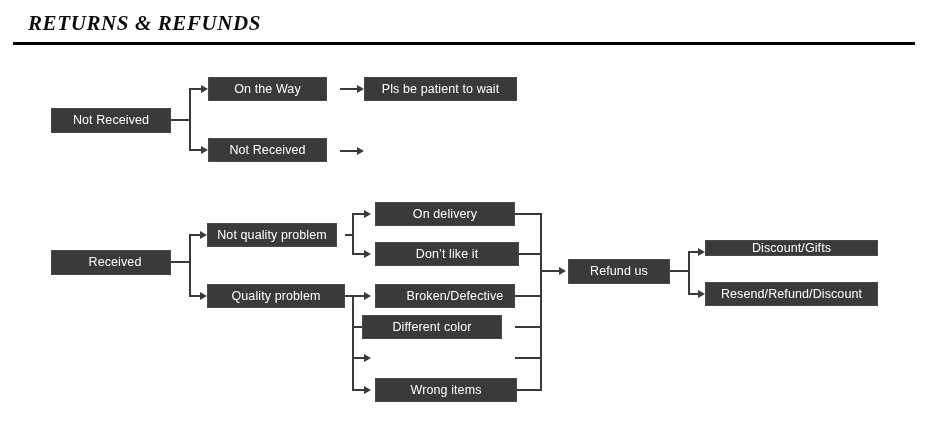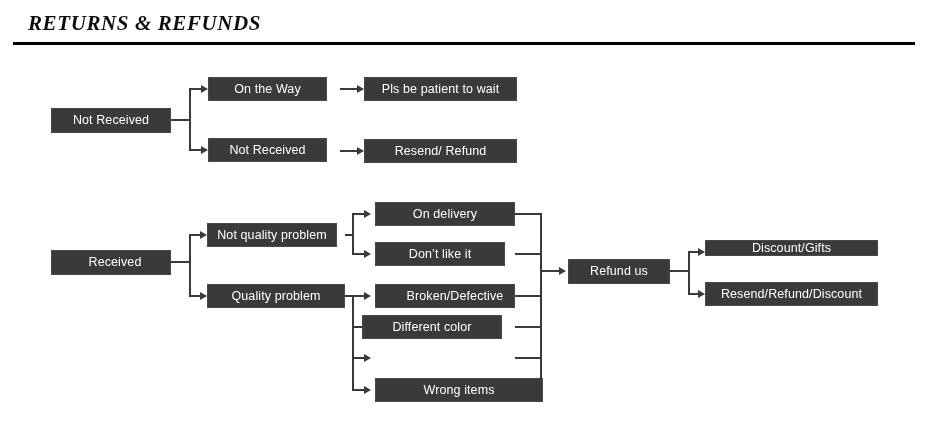--- a/index.html
+++ b/index.html
@@ -84,21 +84,20 @@
 
   <div class="node" style="left:208px;top:138px;width:119px;height:24px;">Not Received</div>
 
   <div class="ln h" style="left:340px;top:88px;width:20px;"></div>
   <div class="arrow" style="left:357px;top:84.5px;"></div>
 
   <div class="ln h" style="left:340px;top:150px;width:20px;"></div>
   <div class="arrow" style="left:357px;top:146.5px;"></div>
 
   <div class="node" style="left:364px;top:77px;width:153px;height:24px;">Pls be patient to wait</div>
-  <div class="node" style="left:364px;top:139px;width:153px;height:24px;">Resend/ Refund</div>
 
   <div class="node" style="left:51px;top:250px;width:120px;height:25px;padding-left:8px;">Received</div>
 
   <div class="ln h" style="left:171px;top:261px;width:20px;"></div>
   <div class="ln v" style="left:189px;top:234px;height:62px;"></div>
   <div class="ln h" style="left:189px;top:234px;width:13px;"></div>
   <div class="arrow" style="left:200px;top:230.5px;"></div>
   <div class="ln h" style="left:189px;top:295px;width:13px;"></div>
   <div class="arrow" style="left:200px;top:291.5px;"></div>
 
@@ -117,24 +116,24 @@
   <div class="ln h" style="left:352px;top:295px;width:14px;"></div>
   <div class="arrow" style="left:364px;top:291.5px;"></div>
   <div class="ln h" style="left:352px;top:326px;width:14px;"></div>
   <div class="arrow" style="left:364px;top:322.5px;"></div>
   <div class="ln h" style="left:352px;top:357px;width:14px;"></div>
   <div class="arrow" style="left:364px;top:353.5px;"></div>
   <div class="ln h" style="left:352px;top:389px;width:14px;"></div>
   <div class="arrow" style="left:364px;top:385.5px;"></div>
 
   <div class="node" style="left:375px;top:202px;width:140px;height:24px;">On delivery</div>
-  <div class="node" style="left:375px;top:242px;width:130px;height:24px;">Don’t like it</div>
+  <div class="node" style="left:375px;top:242px;width:144px;height:24px;">Don’t like it</div>
   <div class="node" style="left:375px;top:284px;width:140px;height:24px;padding-left:20px;">Broken/Defective</div>
   <div class="node" style="left:362px;top:315px;width:140px;height:24px;">Different color</div>
-  <div class="node" style="left:375px;top:378px;width:168px;height:24px;">Wrong items</div>
+  <div class="node" style="left:375px;top:378px;width:142px;height:24px;">Wrong items</div>
 
   <div class="ln h" style="left:515px;top:213px;width:27px;"></div>
   <div class="ln h" style="left:515px;top:253px;width:27px;"></div>
   <div class="ln h" style="left:515px;top:295px;width:27px;"></div>
   <div class="ln h" style="left:515px;top:326px;width:27px;"></div>
   <div class="ln h" style="left:515px;top:357px;width:27px;"></div>
   <div class="ln h" style="left:515px;top:389px;width:27px;"></div>
   <div class="ln v" style="left:540px;top:213px;height:178px;"></div>
 
   <div class="ln h" style="left:540px;top:270px;width:21px;"></div>

